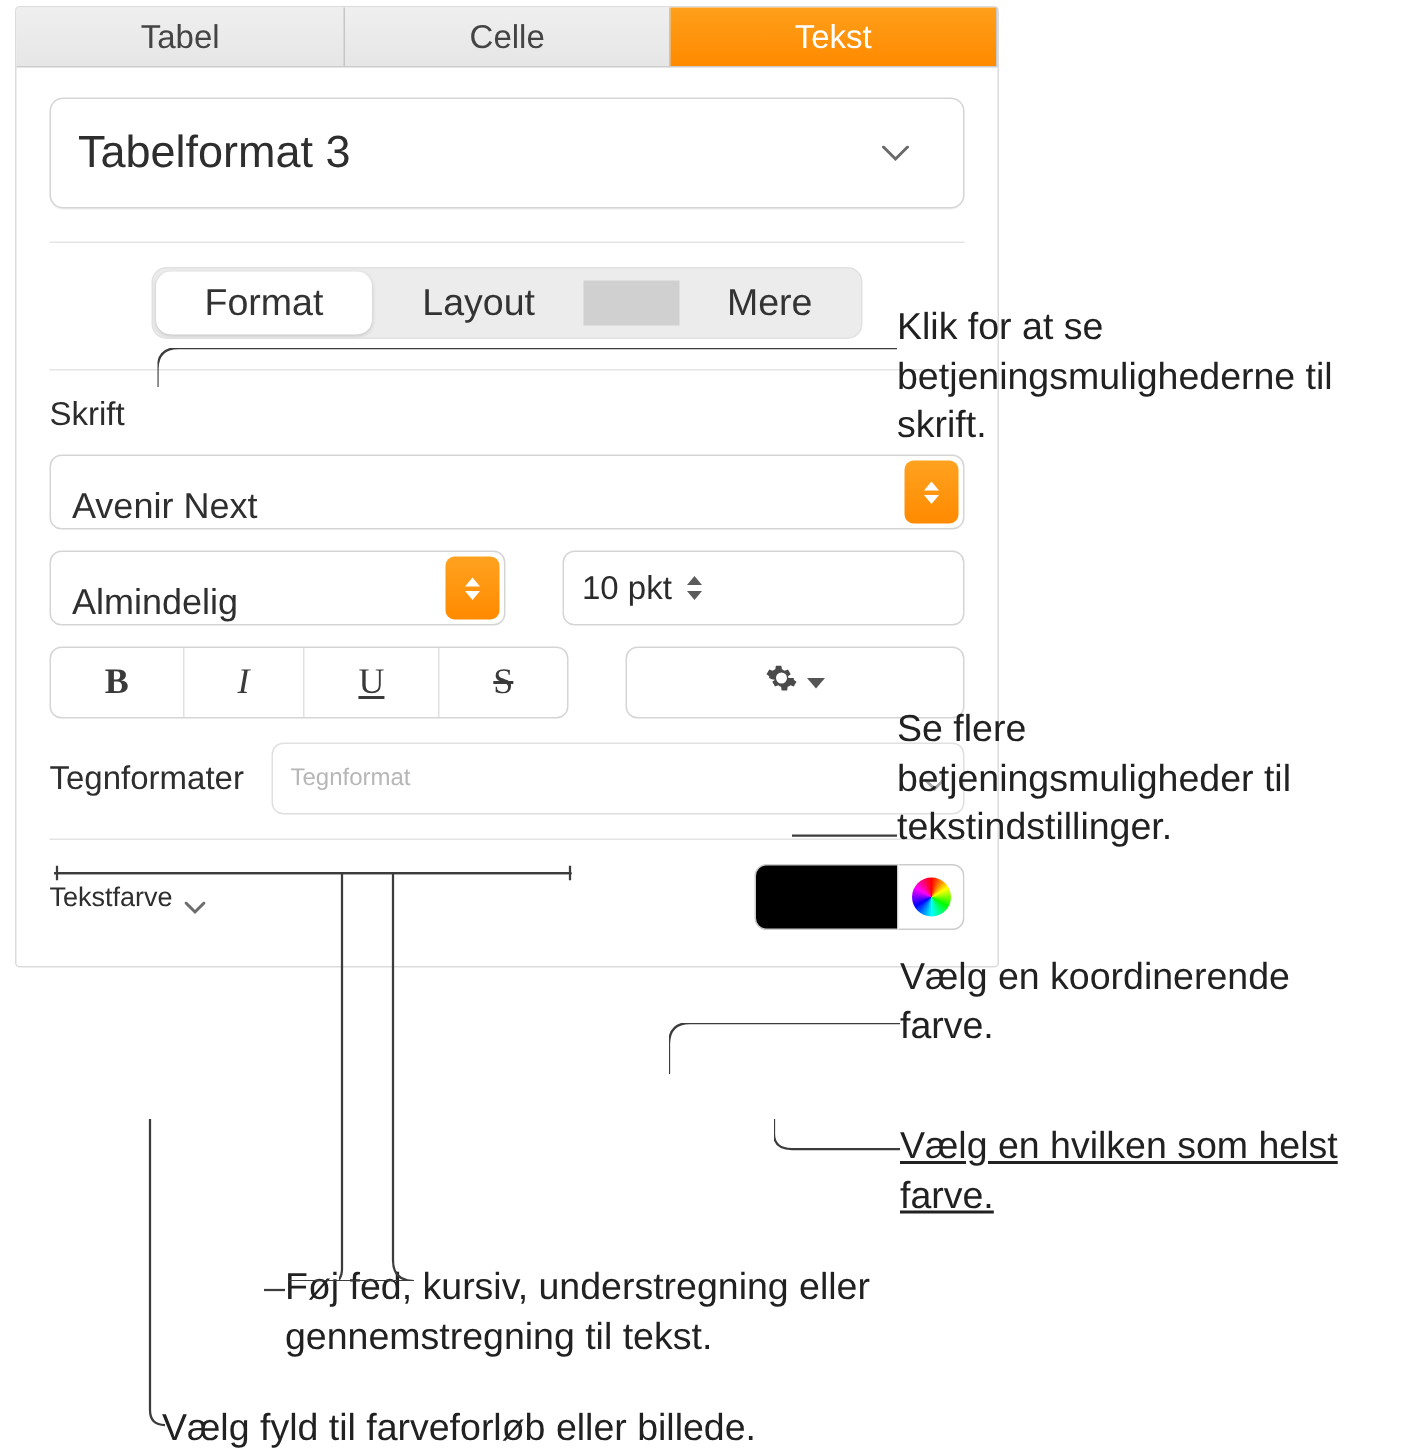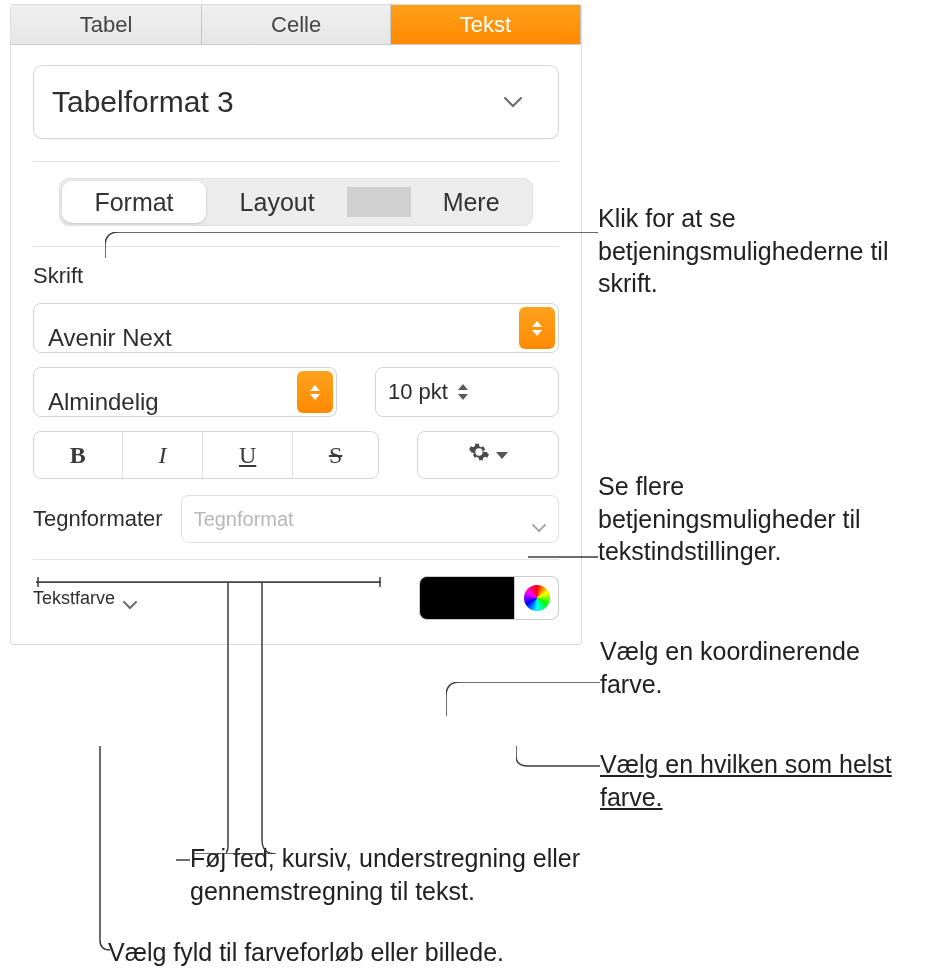--- a/index.html
+++ b/index.html
@@ -10,21 +10,21 @@
     height: 968px;
     position: relative;
     font-size: 22px;
     color: #2b2b2b;
   }
 
   .panel {
     position: absolute;
     left: 10px;
     top: 4px;
-    width: 572px;
+    width: 656px;
     background: #fff;
     border: 1px solid #dcdcdc;
     border-radius: 3px;
   }
 
   
   .top-tabs {
     display: flex;
     align-items: stretch;
     height: 40px;
@@ -210,21 +210,21 @@
   .row4 { display:flex; gap:18px; align-items:center; margin-top:16px; }
   .row4 .lbl { font-size:22px; color:#2e2e2e; }
   .char-style-dd {
     flex:1 1 auto;
     border:1px solid #e0e0e0;
     border-radius: 8px;
     height:48px;
     display:flex; align-items:center;
     padding: 0 12px;
     color:#b7b7b7;
-    font-size:20px;
+    font-size:16px;
     justify-content:space-between;
   }
   .small-chevron { width:14px;height:9px; }
 
   
   .row5 { display:flex; align-items:center; justify-content:space-between; margin-top:10px; }
   .textcolor-dd {
     display:flex; align-items:center; gap:8px; font-size:18px; color:#2e2e2e;
   }
   .color-controls { display:flex; align-items:center; }

